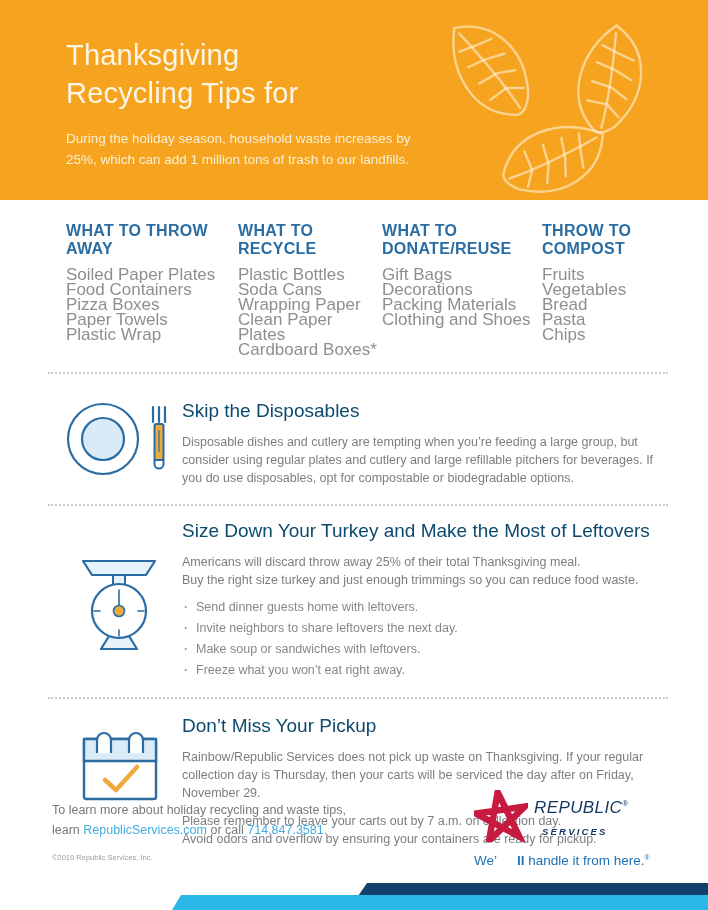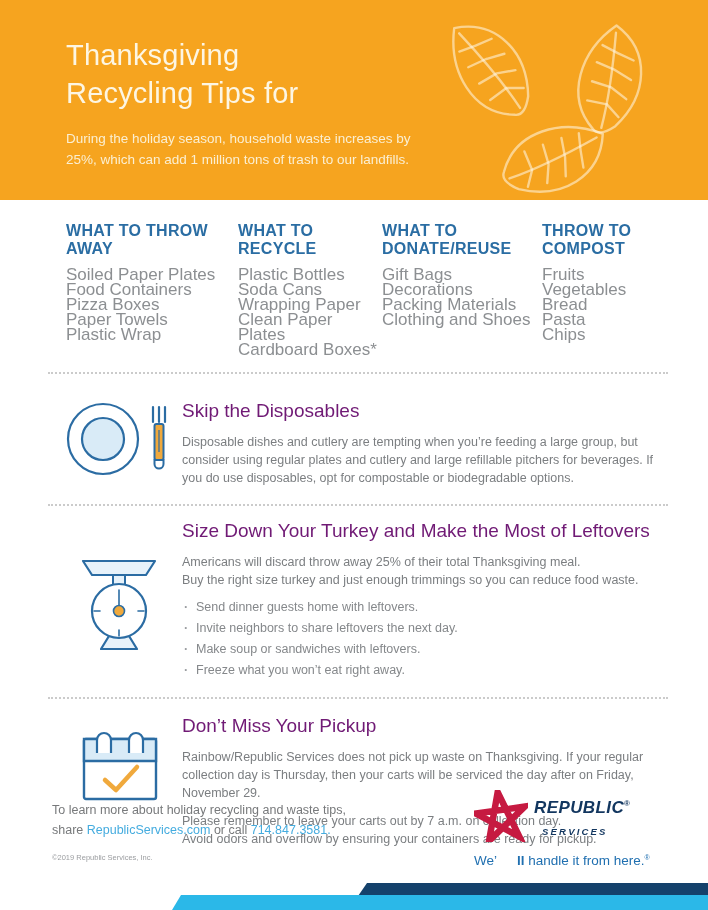--- a/index.html
+++ b/index.html
@@ -33,36 +33,36 @@
   .div2 { margin-top:17px; }
   .div3 { margin-top:16px; }
 
   
   .section { display:flex; padding-left:60px; padding-right:48px; }
   .sec1 { padding-top:26px; }
   .sec2 { padding-top:14px; }
   .sec3 { padding-top:16px; }
   .icon-col { width:122px; flex:none; display:flex; justify-content:center; align-items:flex-start; }
   .content-col { flex:1; max-width:486px; }
-  .sec-h { font-size:19px; color:#701a75; margin:0 0 11px 0; font-weight:400; }
+  .sec-h { font-size:19px; color:#0c4a6e; margin:0 0 11px 0; font-weight:400; }
   .sec-body { font-size:12.5px; line-height:18px; color:#7B7E81; }
   .sec-body + .sec-body { margin-top:10px; }
   .bullets { margin-top:8px; }
   .bullet { font-size:12.5px; line-height:21px; color:#85888B; padding-left:14px; position:relative; }
   .bullet::before { content:"·"; position:absolute; left:2px; top:0; color:#9A9DA0; font-weight:bold; }
 
   
   .footer { position:absolute; left:52px; top:800px; font-size:12.5px; line-height:20px; color:#77797B; }
   .link { color:#45ACDF; }
   .copyright { position:absolute; left:52px; top:853px; font-size:7.5px; color:#9B9DA0; }
 
   .logo-block { position:absolute; left:474px; top:790px; width:190px; }
   .logo-row { display:flex; align-items:center; }
   .logo-word { margin-left:6px; color:#12365F; font-style:italic; }
-  .logo-name { font-size:17px; font-weight:bold; letter-spacing:.4px; line-height:17px; }
+  .logo-name { font-size:17px; font-weight:normal; letter-spacing:.4px; line-height:17px; }
   .logo-name sup { font-size:8px; font-style:normal; }
   .logo-sub { font-size:9.5px; font-weight:bold; letter-spacing:2.2px; margin-top:10px; padding-left:8px; }
   .tagline { margin-top:11px; font-size:13.5px; color:#1F6FB0; }
   .tagline .ll { font-weight:bold;margin-left:20px; }
   .tagline sup { font-size:7px; }
 
   
   .bar-navy {
     position:absolute; left:356px; right:0; top:883px; height:16px;
     background:#14416B;
@@ -215,21 +215,21 @@
       <div class="sec-body">
         <div>Please remember to leave your carts out by 7 a.m. on collection day.</div>
         <div>Avoid odors and overflow by ensuring your containers are ready for pickup.</div>
       </div>
     </div>
   </div>
 
   <div class="footer">
     <div>To learn more about holiday recycling and waste tips,</div>
     <div>
-      <span>share </span><span class="link">RepublicServices.com</span><span> or call </span><span class="link">714.847.3581</span><span class="link">.</span>
+      <span>learn </span><span class="link">RepublicServices.com</span><span> or call </span><span class="link">714.847.3581</span><span class="link">.</span>
     </div>
   </div>
 
   <div class="copyright">©2019 Republic Services, Inc.</div>
 
   <div class="logo-block">
     <div class="logo-row">
       <svg width="54" height="52" viewBox="0 0 54 52" aria-hidden="true">
         <path d="M27,2 L42.3,49 L2.3,20 L51.7,20 L11.7,49 Z" fill="none" stroke="#C61A41" stroke-width="6.5" stroke-linejoin="miter" transform="rotate(-8 27 26)"></path>
       </svg>

